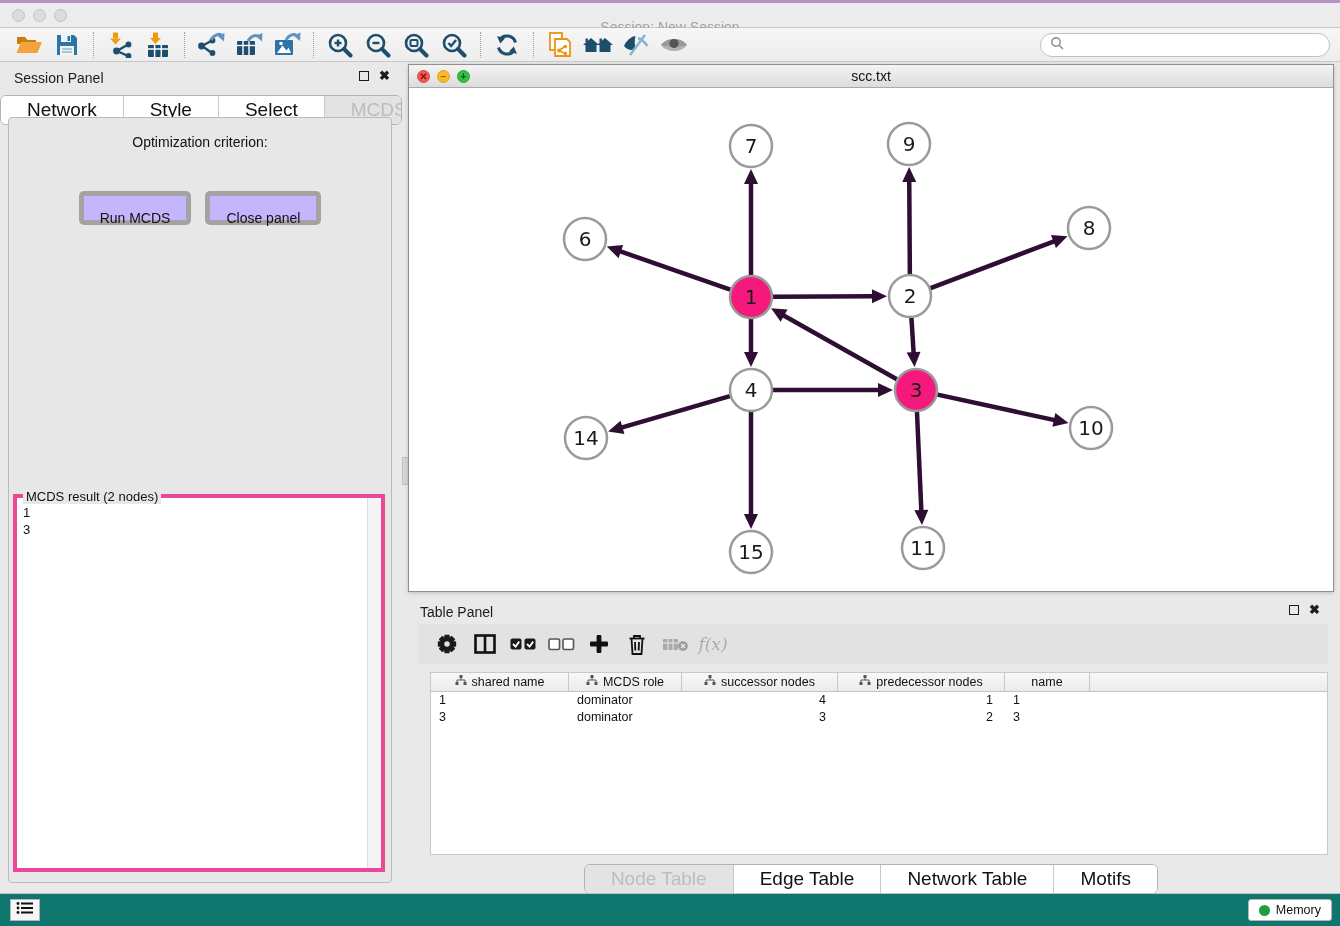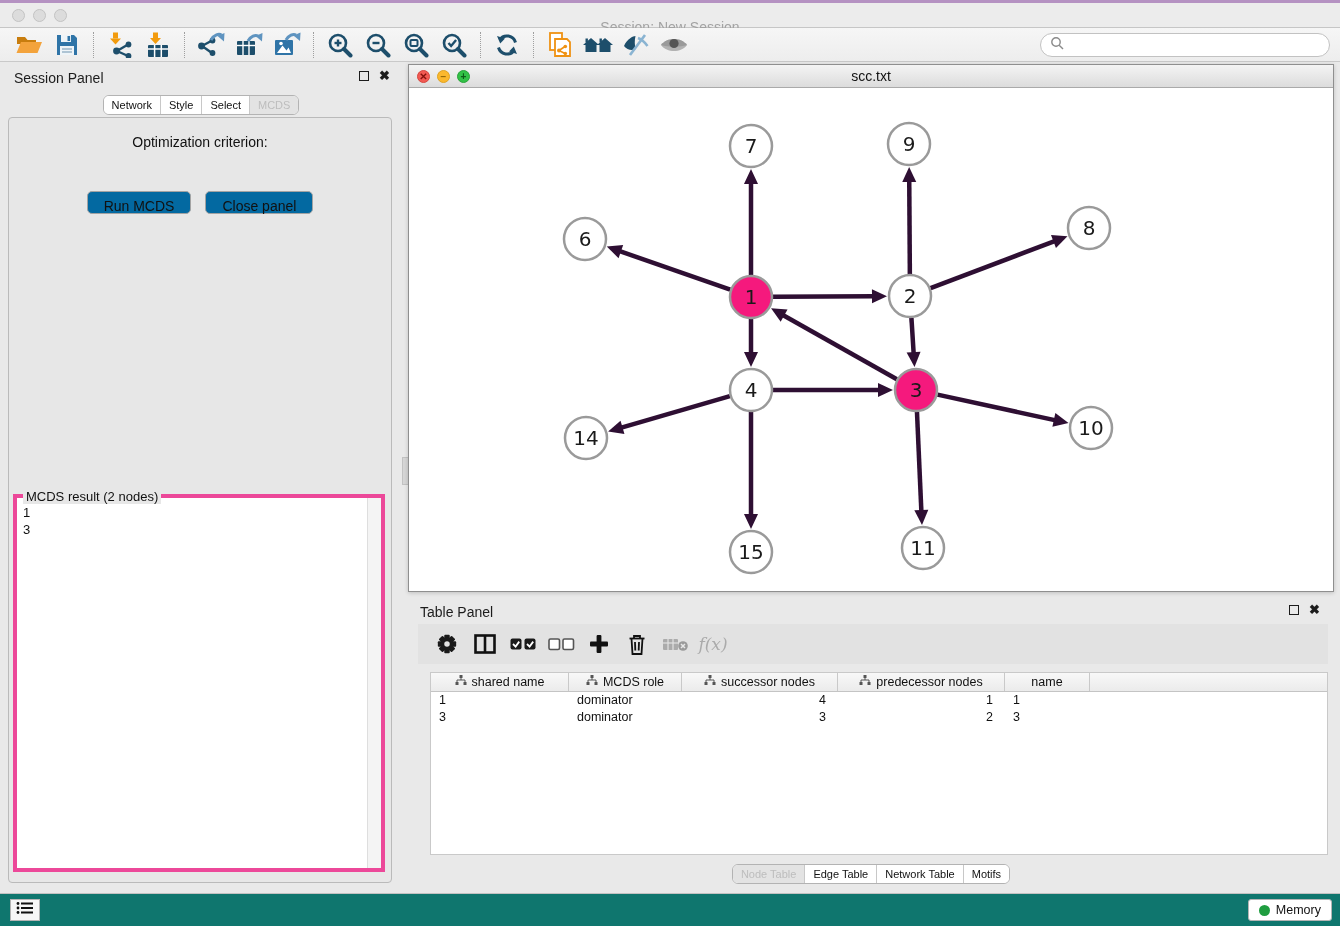--- a/index.html
+++ b/index.html
@@ -27,32 +27,32 @@
   
   .cpanel { position:absolute; left:0; top:62px; width:402px; height:828px; }
   .panel-head { position:absolute; left:0; top:6px; width:100%; height:20px; }
   .panel-title { position:absolute; left:14px; top:2px; font-size:14px; color:#1c1c1c; }
   .panel-btns { position:absolute; right:12px; top:2px; display:flex; gap:10px; align-items:center; }
   .float-btn { width:10px; height:10px; border:1.6px solid #1c1c1c; background:transparent; }
   .close-btn { font-size:13px; font-weight:bold; color:#1c1c1c; line-height:12px; }
 
   .segbar { position:absolute; left:0; top:33px; width:100%; display:flex; justify-content:center; }
   .seggroup { display:inline-flex; border:1px solid #b3b3b3; border-radius:6px; overflow:hidden; background:#fff; }
-  .seg { padding:3px 8px; font-size:11px; color:#111; background:#fff; border-left:1px solid #c8c8c8; cursor:default; white-space:nowrap; }
+  .seg { padding:3px 26px; font-size:19px; color:#111; background:#fff; border-left:1px solid #c8c8c8; cursor:default; white-space:nowrap; }
   .seg:first-child { border-left:none; }
   .seg.active { background:#e3e3e3; color:#bdbdbd; }
 
   .cp-content { position:absolute; left:8px; top:55px; width:384px; height:766px;
                 background:#e7e7e7; border:1px solid #bababa; border-radius:4px; }
   .opt-label { position:absolute; top:16px; width:100%; text-align:center; font-size:14px; color:#111; }
   .cp-select { position:absolute; top:40px; left:37px; width:309px; height:24px; background:#fff;
                border:1px solid #ababab; border-radius:5px; display:flex; align-items:center; padding:0 10px; font-size:14px; }
   .cp-select .stepper { margin-left:auto; }
   .btn-row { position:absolute; top:73px; width:100%; display:flex; justify-content:center; gap:14px; }
-  .mac-btn { height:23px; padding:4px 16px; background:#0369a1; border:1px solid #a3a3a3; border-radius:5px;
+  .mac-btn { height:23px; padding:12px 16px; background:#c4b5fd; border:5px solid #a3a3a3; border-radius:5px;
              font-size:14px; line-height:21px; color:#111; cursor:default; }
 
   .result-box { position:absolute; left:4px; top:376px; width:372px; height:378px;
                 background:#fff; border:4px solid #ec4899; }
   .result-legend { position:absolute; top:-9px; left:6px; background:#e7e7e7; padding:0 3px; font-size:13px; color:#111; }
   .result-lines { position:absolute; left:0; top:3px; right:15px; bottom:0; padding:3px 6px; font-size:13px; line-height:17px; color:#111; overflow:hidden; }
   .result-scroll { position:absolute; right:0; top:0; bottom:0; width:14px; background:#f4f4f4; border-left:1px solid #dedede; }
 
   
   .vsplit { position:absolute; left:402px; top:62px; width:6px; height:828px; }

